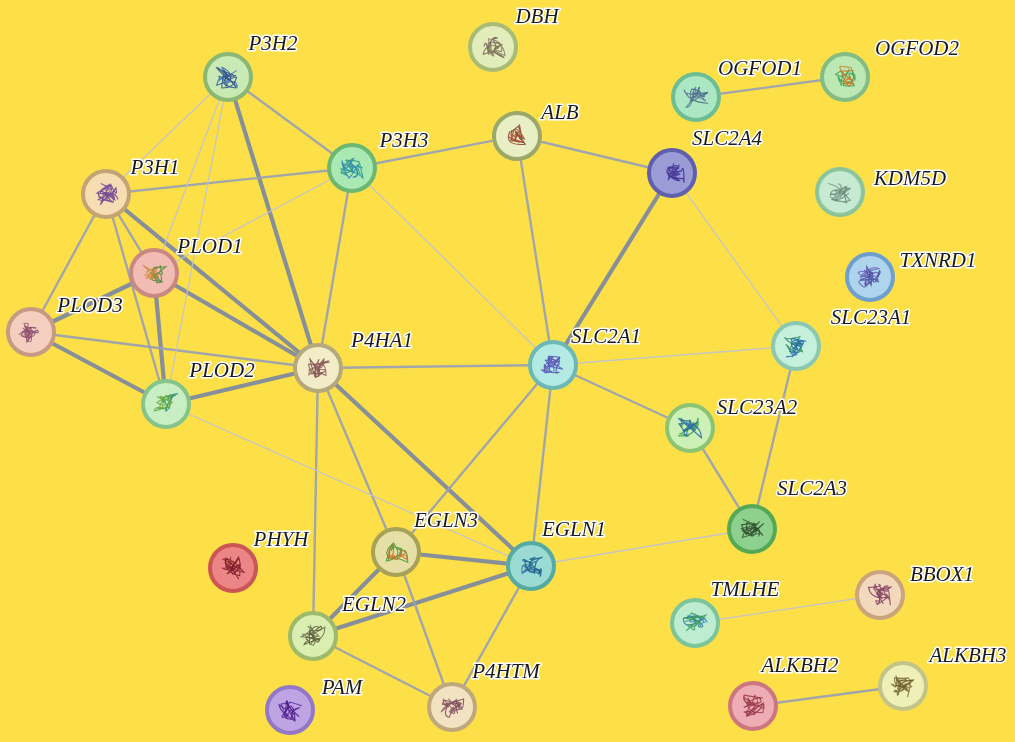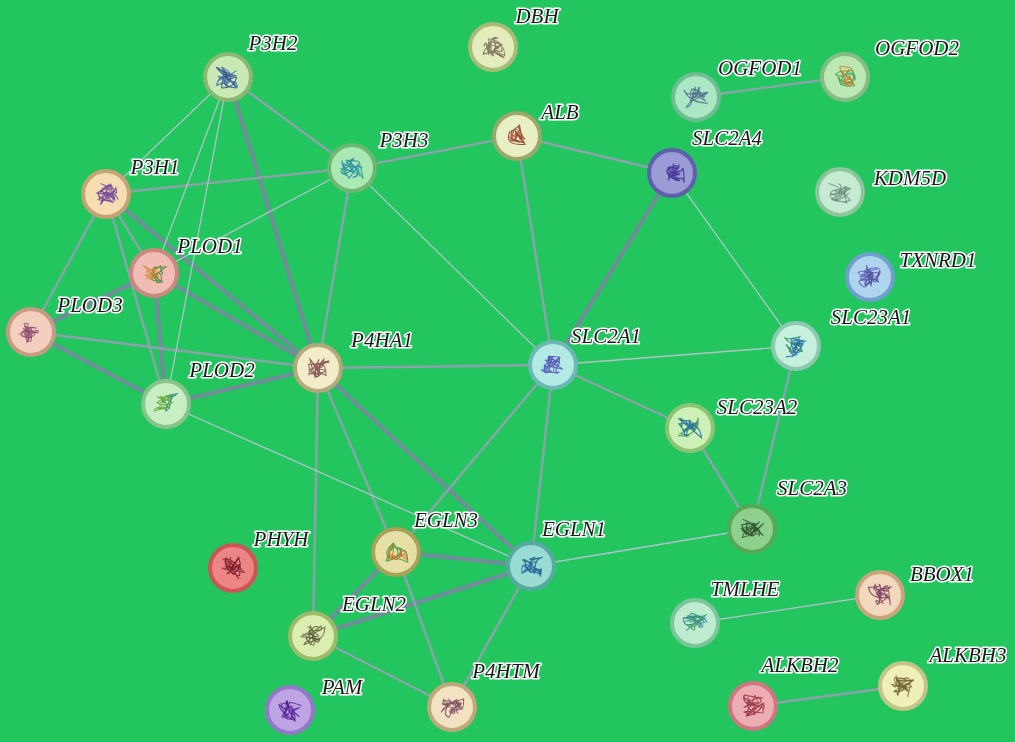--- a/index.html
+++ b/index.html
@@ -1,16 +1,16 @@
 <!DOCTYPE html>
 <html><head>
 <meta charset="utf-8">
 <style>
   html,body{margin:0;padding:0;background:#ffffff;}
-  .stage{position:relative;width:1015px;height:742px;background:#22c55e;overflow:hidden;
+  .stage{position:relative;width:1015px;height:742px;background:#fde047;overflow:hidden;
          font-family:"Liberation Serif", serif;}
   svg{display:block;}
   text.node-label{font-family:"Liberation Serif", serif;font-style:italic;font-size:21px;
        fill:#1b1b1b;paint-order:stroke;stroke:#ffffff;stroke-width:3px;stroke-linejoin:round;
        text-anchor:middle;}
 </style>
 </head>
 <body>
 
 <div class="stage">

